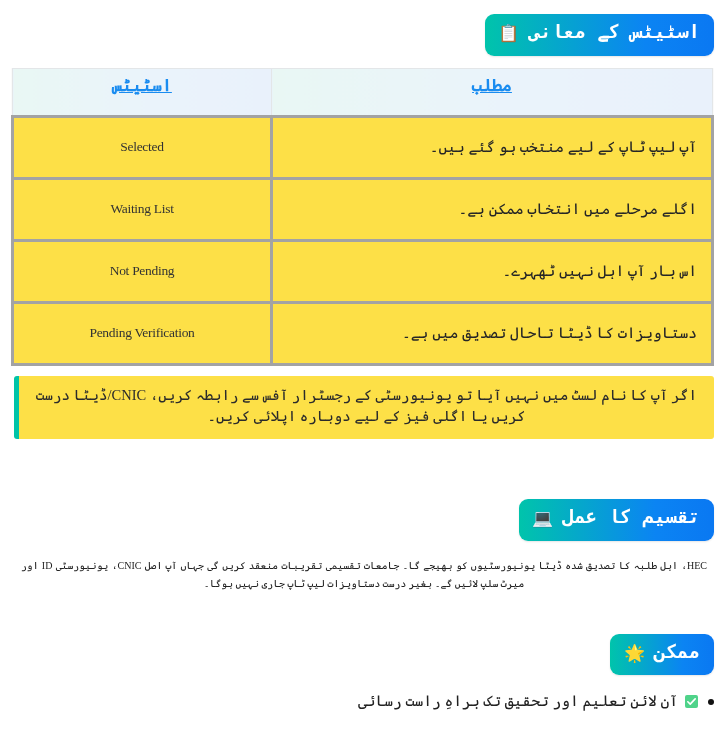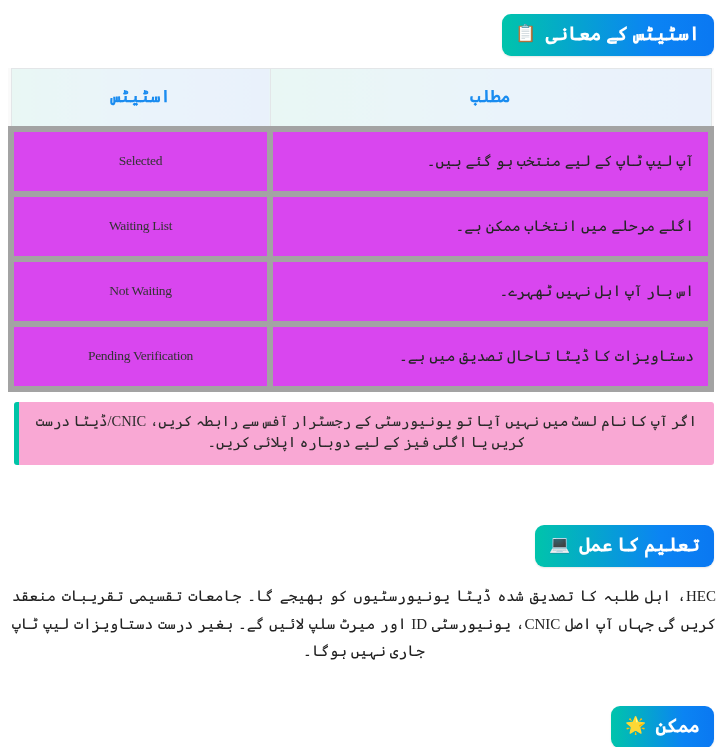--- a/index.html
+++ b/index.html
@@ -38,21 +38,21 @@
     border-radius: 9px;
     padding: 7px 14px 9px 14px;
     font-size: 19px;
     line-height: 1.35;
     font-weight: 700;
     box-shadow: 0 1px 2px rgba(0,0,0,0.10);
     direction: rtl;
     white-space: nowrap;
   }
   .badge .badge-text {
-    font-family: Liberation Serif, serif;
+    font-family: Liberation Mono, monospace;
     letter-spacing: 0;
   }
   .badge .badge-icon {
     font-size: 17px;
     line-height: 1;
     display: inline-block;
   }
 
   .badge-1 { margin-top: 14px; }
   .badge-2 { margin-top: 4px; }
@@ -71,30 +71,31 @@
     border-collapse: collapse;
     table-layout: fixed;
     border: 1px solid #e3e6e8;
     background: #fafafa;
   }
   table.status-table th {
     background: linear-gradient(90deg, #e9f7f4 0%, #eaf3fb 55%, #e9f1fb 100%);
     color: #1a8cf0;
     font-size: 17px;
     font-weight: 700;
-    padding: 17px 10px 19px 10px;
+    padding: 6px 10px 19px 10px;
     border: 1px solid #e3e6e8;
     text-align: center;
     vertical-align: middle;
+    text-decoration: underline;
   }
   table.status-table td {
-    border: 6px solid #a3a3a3;
+    border: 3px solid #a3a3a3;
     padding: 10px 14px;
     vertical-align: middle;
-    background: #d946ef;
+    background: #fde047;
     height: 39px;
   }
   td.col-meaning {
     text-align: right;
     font-size: 15px;
     direction: rtl;
     color: #262626;
   }
   td.col-status {
     text-align: center;
@@ -103,39 +104,39 @@
     color: #333333;
     font-family: "Liberation Serif", "DejaVu Serif", serif;
     letter-spacing: -0.3px;
   }
   col.w-meaning { width: 441px; }
   col.w-status  { width: 259px; }
 
   
   .note-wrap { padding: 0 14px; margin-top: 10px; }
   .note {
-    background: #f9a8d4;
+    background: #fde047;
     border-right: none;
     border-left: 5px solid #00c4a7;
     border-radius: 3px;
     padding: 9px 16px 11px 16px;
     font-size: 14.5px;
     direction: rtl;
     text-align: center;
     color: #2b2b2b;
     line-height: 1.5;
     box-sizing: border-box;
     width: 700px;
   }
 
   
   .para-wrap { padding: 0 8px; }
   p.body-para {
-    margin: 4px;
-    font-size: 15px;
+    margin: 13px;
+    font-size: 10px;
     line-height: 1.85;
     direction: rtl;
     text-align: justify;
     text-align-last: center;
     color: #222222;
   }
 
   
   .benefits-wrap { padding: 0 14px; margin-top: 6px; }
   ul.benefits {
@@ -206,37 +207,37 @@
         <tr>
           <td class="col-meaning">آپ لیپ ٹاپ کے لیے منتخب ہو گئے ہیں۔</td>
           <td class="col-status">Selected</td>
         </tr>
         <tr>
           <td class="col-meaning">اگلے مرحلے میں انتخاب ممکن ہے۔</td>
           <td class="col-status">Waiting List</td>
         </tr>
         <tr>
           <td class="col-meaning">اس بار آپ اہل نہیں ٹھہرے۔</td>
-          <td class="col-status">Not Waiting</td>
+          <td class="col-status">Not Pending</td>
         </tr>
         <tr>
           <td class="col-meaning">دستاویزات کا ڈیٹا تاحال تصدیق میں ہے۔</td>
           <td class="col-status">Pending Verification</td>
         </tr>
       </tbody>
     </table>
   </div>
 
   <div class="note-wrap">
     <div class="note">اگر آپ کا نام لسٹ میں نہیں آیا تو یونیورسٹی کے رجسٹرار آفس سے رابطہ کریں، CNIC/ڈیٹا درست کریں یا اگلی فیز کے لیے دوبارہ اپلائی کریں۔</div>
   </div>
 
   <div class="badge-row badge-wrap-2">
     <div class="badge badge-2">
-      <span class="badge-text">تعلیم کا عمل</span>
+      <span class="badge-text">تقسیم کا عمل</span>
       <span class="badge-icon">💻</span>
     </div>
   </div>
 
   <div class="para-wrap">
     <p class="body-para">HEC، اہل طلبہ کا تصدیق شدہ ڈیٹا یونیورسٹیوں کو بھیجے گا۔ جامعات تقسیمی تقریبات منعقد کریں گی جہاں آپ اصل CNIC، یونیورسٹی ID اور میرٹ سلپ لائیں گے۔ بغیر درست دستاویزات لیپ ٹاپ جاری نہیں ہوگا۔</p>
   </div>
 
   <div class="badge-row badge-wrap-3">
     <div class="badge badge-3">

